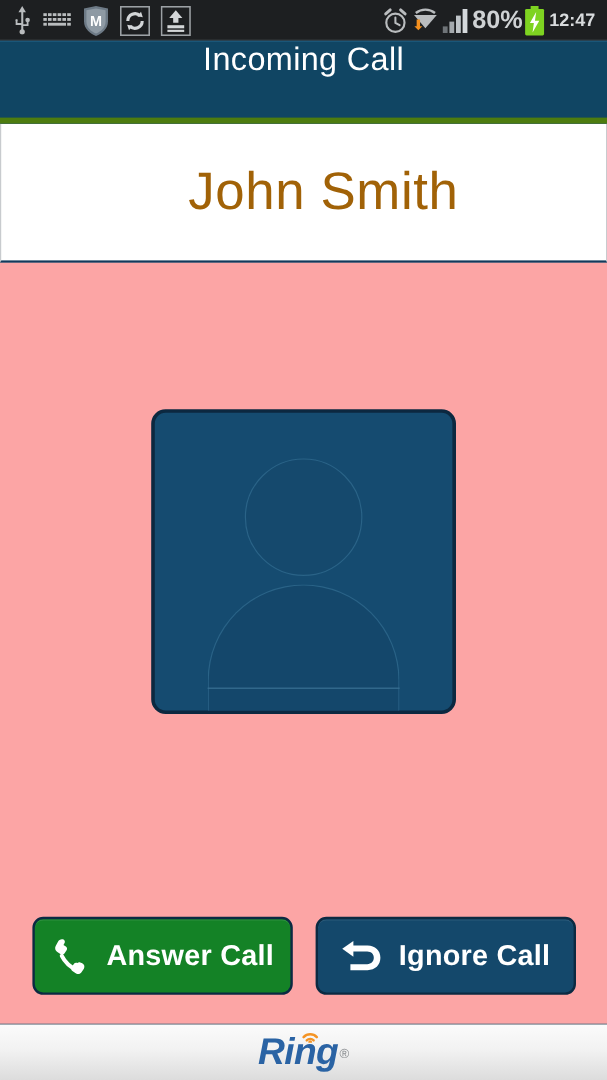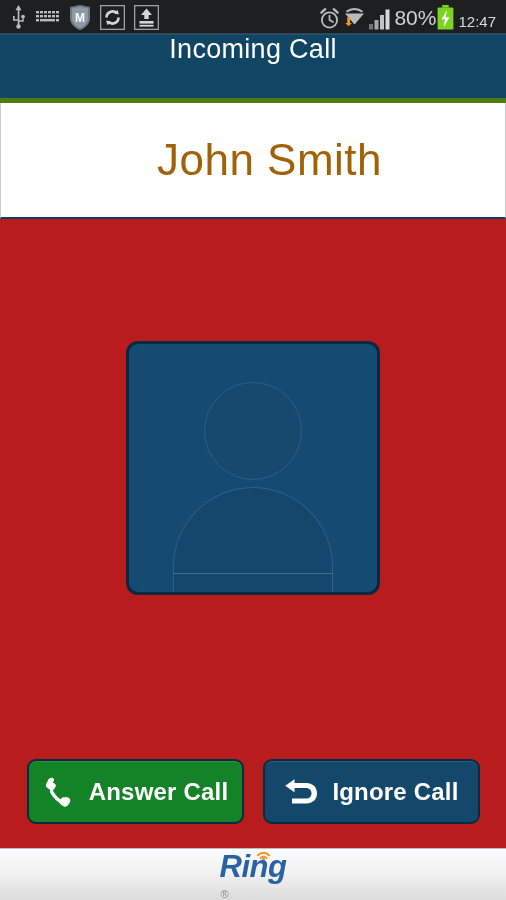--- a/index.html
+++ b/index.html
@@ -22,21 +22,21 @@
     display:flex; align-items:center;
     padding:0 8px 0 10px;
     flex:0 0 34px;
     position:relative;
   }
   .statusbar::after{
     content:""; position:absolute; left:0; right:0; bottom:0; height:1px;
     background:#3d4145;
   }
   .sb-left { display:flex; align-items:center; gap:9px; }
-  .sb-right { margin-left:auto; display:flex; align-items:flex-end; gap:1px; padding-right:2px;}
+  .sb-right { margin-left:auto; display:flex; align-items:center; gap:1px; padding-right:2px;font-weight:bold;}
   .sb-icon { display:flex; align-items:center; justify-content:center; }
   .sb-text {
     color:#cfd2d4; font-size:21px; letter-spacing:0px;
     font-family:"Liberation Sans", sans-serif;
   }
   .sb-clock {
     color:#d8dbdd; font-size:15px; margin-left:3px;
     font-family:"Liberation Sans", sans-serif;
   }
 
@@ -68,21 +68,21 @@
   }
   .name-text {
     color:#a16207; font-size:44px; font-weight:400;
     letter-spacing:0.5px;
     margin-left:33px;
   }
 
   
   .body-area {
     flex:1 1 auto;
-    background:#b91c1c;
+    background:#fca5a5;
     position:relative;
     display:flex; flex-direction:column; align-items:center;
   }
 
   .avatar-wrap {
     position:absolute;
     left:50%; transform:translateX(-50%);
     top:122px;
     width:254px; height:254px;
   }
@@ -151,21 +151,21 @@
   }
   .btn-icon { display:flex; align-items:center; justify-content:center; flex:0 0 auto;}
 
   
   .footer {
     flex:0 0 47px;
     background:linear-gradient(to bottom,#fbfbfb 0%,#f2f2f2 45%,#dcdcdc 100%);
     display:flex; align-items:center; justify-content:center;
     border-top:1px solid #b9bcc0;
   }
-  .logo { display:flex; align-items:flex-start; position:relative;flex-direction:column; }
+  .logo { display:flex; align-items:center; position:relative; }
   .logo-ring { color:#2a63a4; font-size:31px; font-weight:bold; font-style:italic; letter-spacing:-0.5px;}
   .logo-central { color:#f49425; font-size:31px; font-weight:bold; font-style:italic; letter-spacing:-0.5px;}
   .logo-reg { color:#8a8d90; font-size:11px; margin-top:3px; margin-left:1px;}
   .logo-wifi { position:absolute; left:36px; top:-3px; }
 </style>
 </head>
 <body>
 
 <div id="screen">
 

